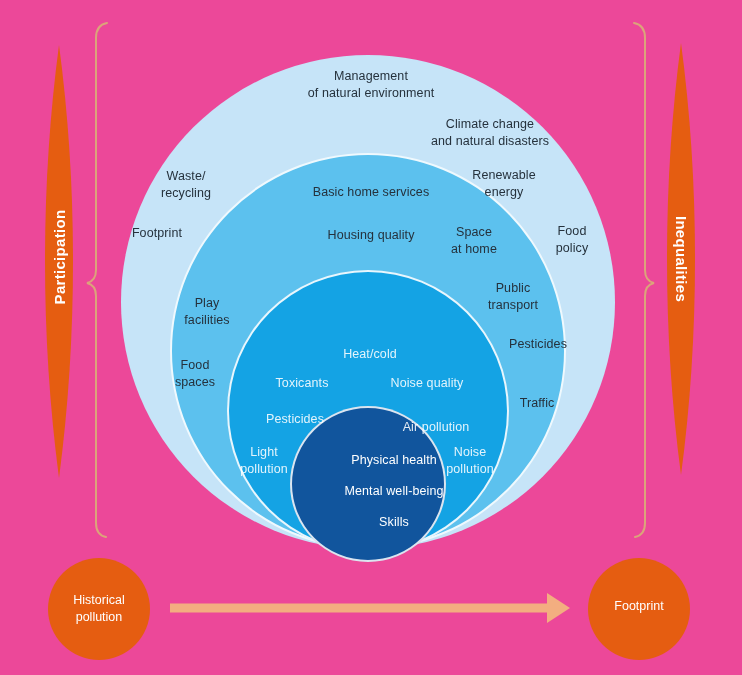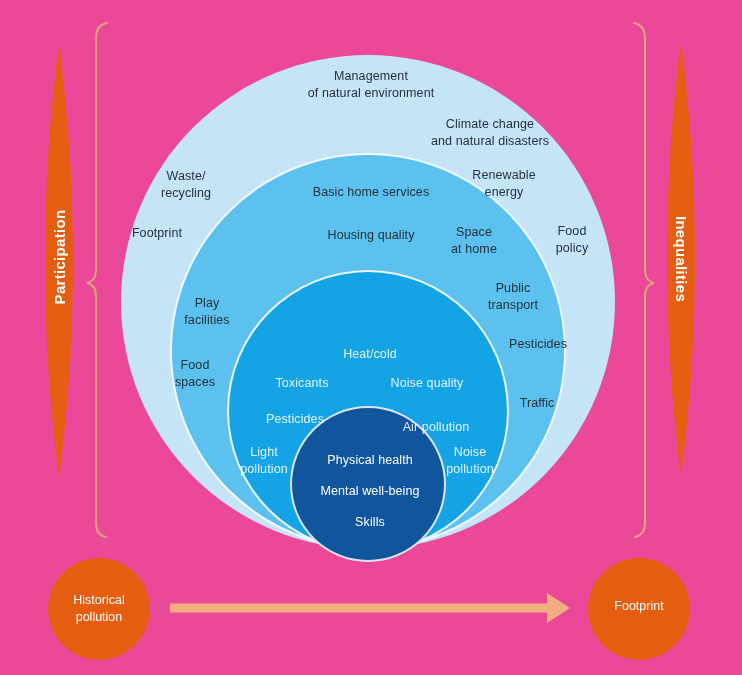--- a/index.html
+++ b/index.html
@@ -15,21 +15,21 @@
   .ring.c3 { left:227px; top:270px; width:282px; height:282px; background:#14a3e4; border:2px solid rgba(255,255,255,0.9); }
   .ring.c4 { left:290px; top:406px; width:156px; height:156px; background:#11559d; border:2px solid rgba(255,255,255,0.85); }
 
   .lbl {
     position:absolute; transform:translate(-50%,-50%);
     text-align:center; white-space:pre-line;
     font-size:12.5px; line-height:1.34; letter-spacing:0.1px;
   }
   .lbl.dark  { color:#25313c; }
   .lbl.light { color:rgba(255,255,255,0.88);margin-top:43px; }
-  .lbl.white { color:#ffffff; }
+  .lbl.white { color:#ffffff;margin-left:24px; }
 
   .side-label {
     position:absolute; color:#ffffff; font-weight:bold; font-size:15px;
     white-space:nowrap; letter-spacing:0.3px;
   }
   .side-label.left  { left:59px;  top:257px; transform:translate(-50%,-50%) rotate(-90deg); }
   .side-label.right { left:681px; top:259px; transform:translate(-50%,-50%) rotate(90deg); }
 
   .bubble {
     position:absolute; width:102px; height:102px; border-radius:50%;

